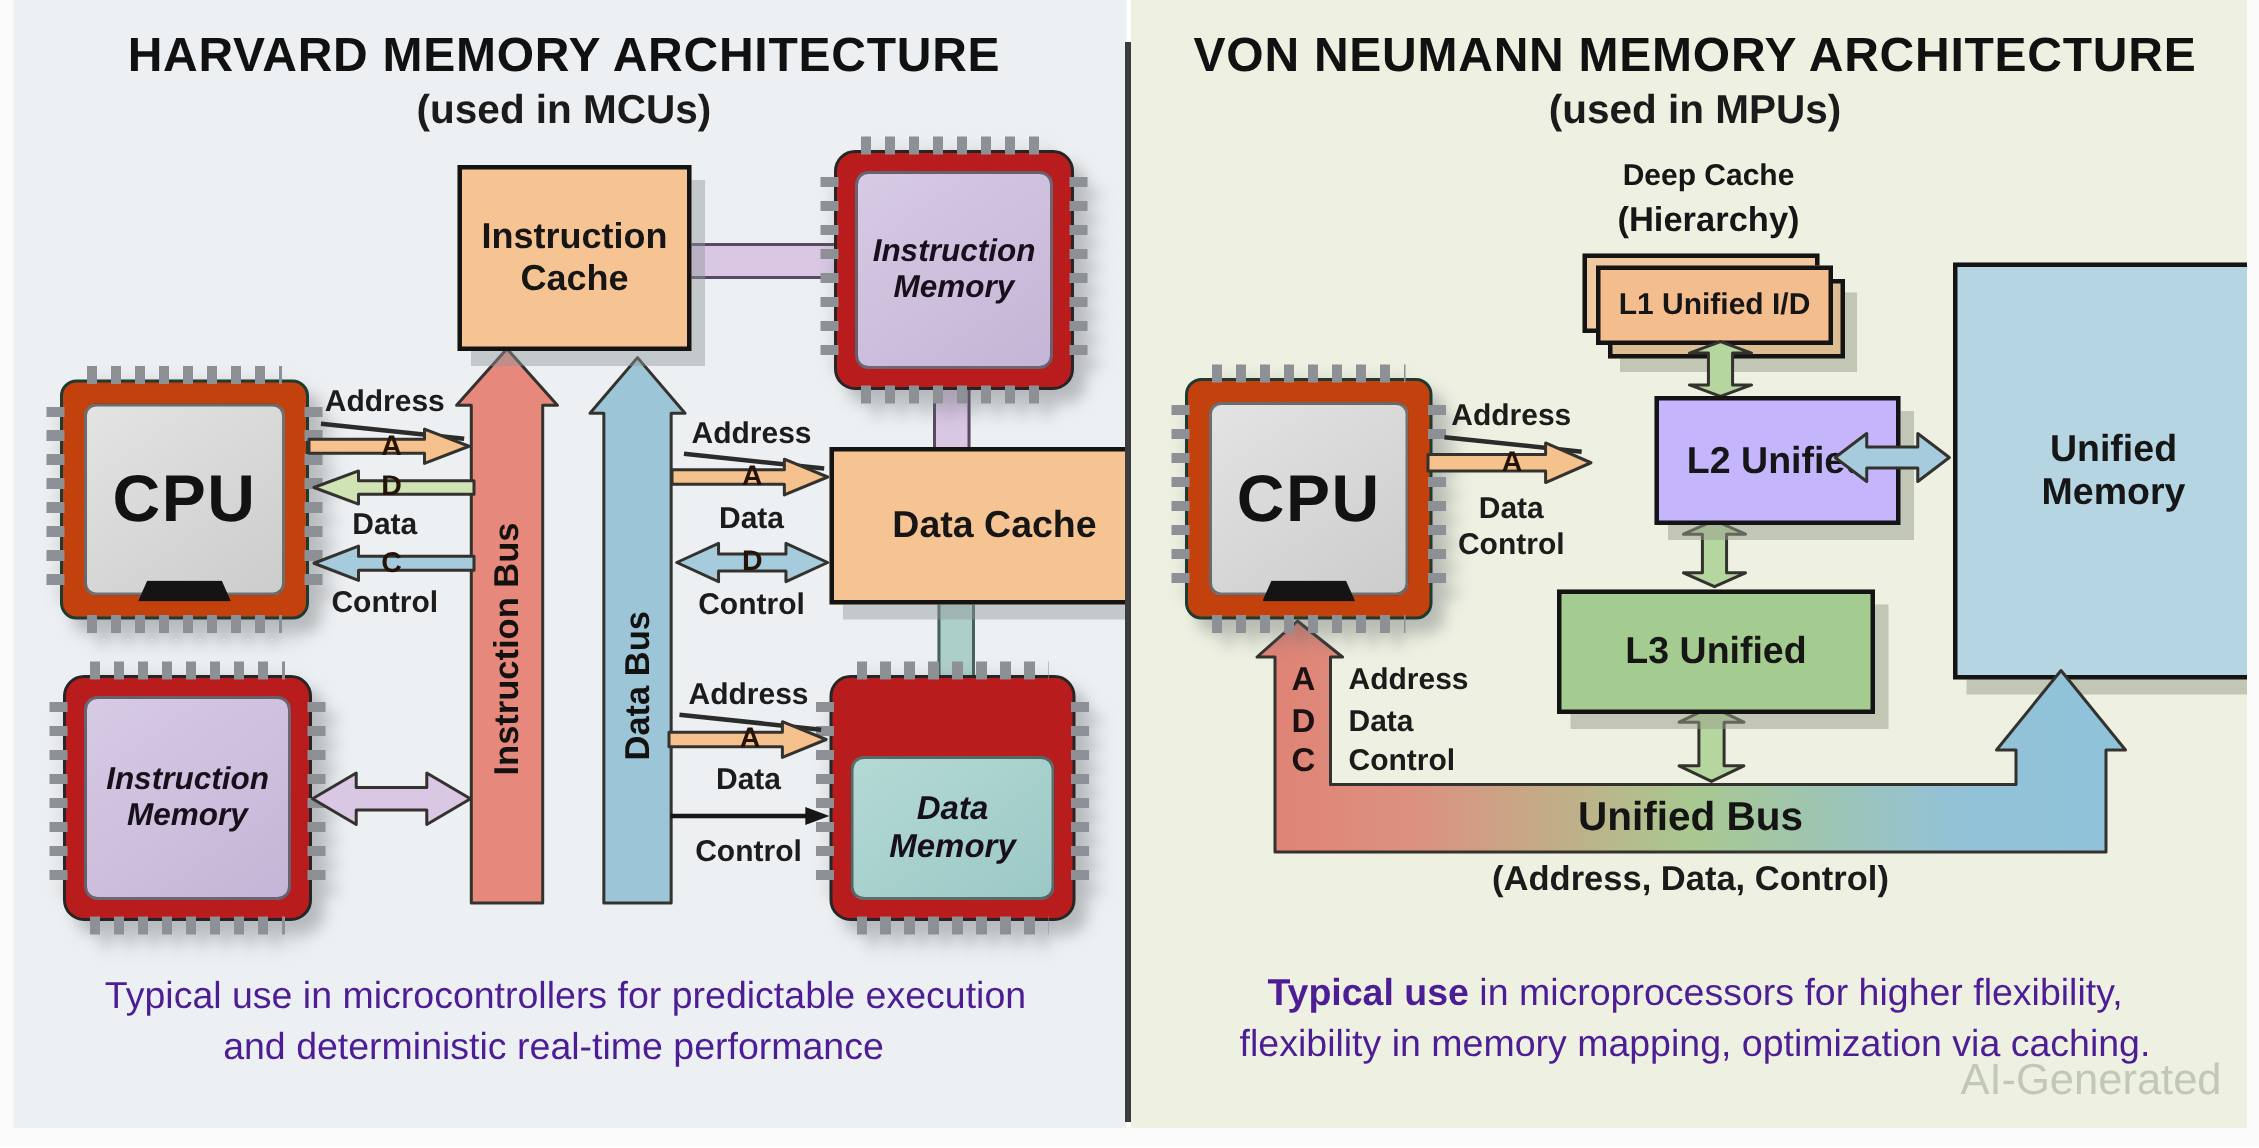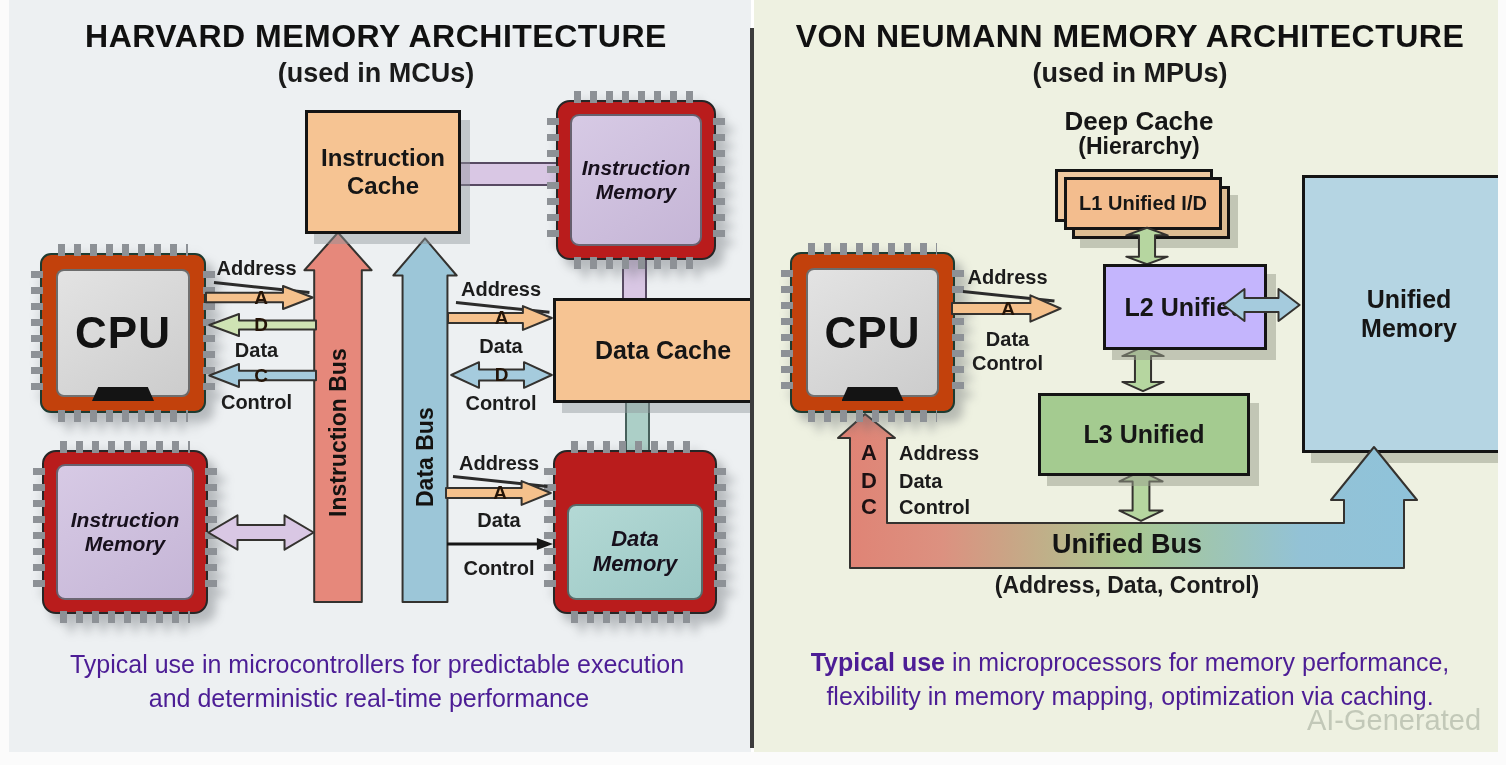--- a/index.html
+++ b/index.html
@@ -197,21 +197,21 @@
     </div>
 
     <div class="abs tc caption" style="left:8px;top:650px;width:738px;">Typical use in microcontrollers for predictable execution</div>
     <div class="abs tc caption" style="left:0;top:684px;width:738px;">and deterministic real-time performance</div>
   </div>
 
   <div class="panel panel-right">
     <div class="abs tc title" style="left:4px;top:18px;width:744px;">VON NEUMANN MEMORY ARCHITECTURE</div>
     <div class="abs tc subtitle" style="left:4px;top:58px;width:744px;">(used in MPUs)</div>
 
-    <div class="abs tc" style="left:295px;top:106px;width:180px;font-weight:bold;font-size:26px;">Deep Cache</div>
+    <div class="abs tc" style="left:295px;top:106px;width:180px;font-weight:bold;font-size:20px;">Deep Cache</div>
     <div class="abs tc" style="left:295px;top:133px;width:180px;font-weight:bold;font-size:23px;">(Hierarchy)</div>
 
     <div class="card" style="left:301px;top:169px;width:152px;height:47px;background:#f0c9a0;"></div>
     <div class="card" style="left:318px;top:186px;width:152px;height:47px;background:#ddbd93;box-shadow:8px 9px 0 rgba(150,156,138,.5);"></div>
     <div class="card" style="left:310px;top:177px;width:152px;height:47px;display:flex;align-items:center;justify-content:center;font-weight:bold;font-size:20px;">L1 Unified I/D</div>
 
     <div class="arr" style="left:370px;top:227px;width:46px;height:38px;">
       <svg viewBox="0 0 40 100" preserveAspectRatio="none">
           <path class="f-ga" d="M20,2 L38,22 L27,22 L27,78 L38,78 L20,98 L2,78 L13,78 L13,22 L2,22 Z"></path>
         </svg>
@@ -276,21 +276,21 @@
     <div class="hair" style="left:209px;top:290px;width:92px;"></div>
     <div class="arr" style="left:198px;top:293px;width:112px;height:31px;">
       <svg viewBox="0 0 100 40" preserveAspectRatio="none">
           <path class="f-o" d="M0,13 L70,13 L70,3 L97,20 L70,37 L70,27 L0,27 Z"></path>
         </svg>
       <span class="al">A</span>
     </div>
     <div class="sig" style="left:201px;top:328px;width:105px;">Data</div>
     <div class="sig" style="left:201px;top:352px;width:105px;">Control</div>
 
-    <div class="abs tc caption" style="left:6px;top:648px;width:740px;"><b>Typical use</b><span> in microprocessors for memory performance,</span></div>
+    <div class="abs tc caption" style="left:6px;top:648px;width:740px;"><b>Typical use</b><span> in microprocessors for higher flexibility,</span></div>
     <div class="abs tc caption" style="left:6px;top:682px;width:740px;">flexibility in memory mapping, optimization via caching.</div>
 
     <div class="watermark" style="left:540px;top:704px;width:200px;text-align:center;">AI-Generated</div>
   </div>
 
   <div class="divider"></div>
   <div class="edge edge-left"></div>
   <div class="edge edge-right"></div>
   <div class="edge edge-bottom"></div>
 </div>

